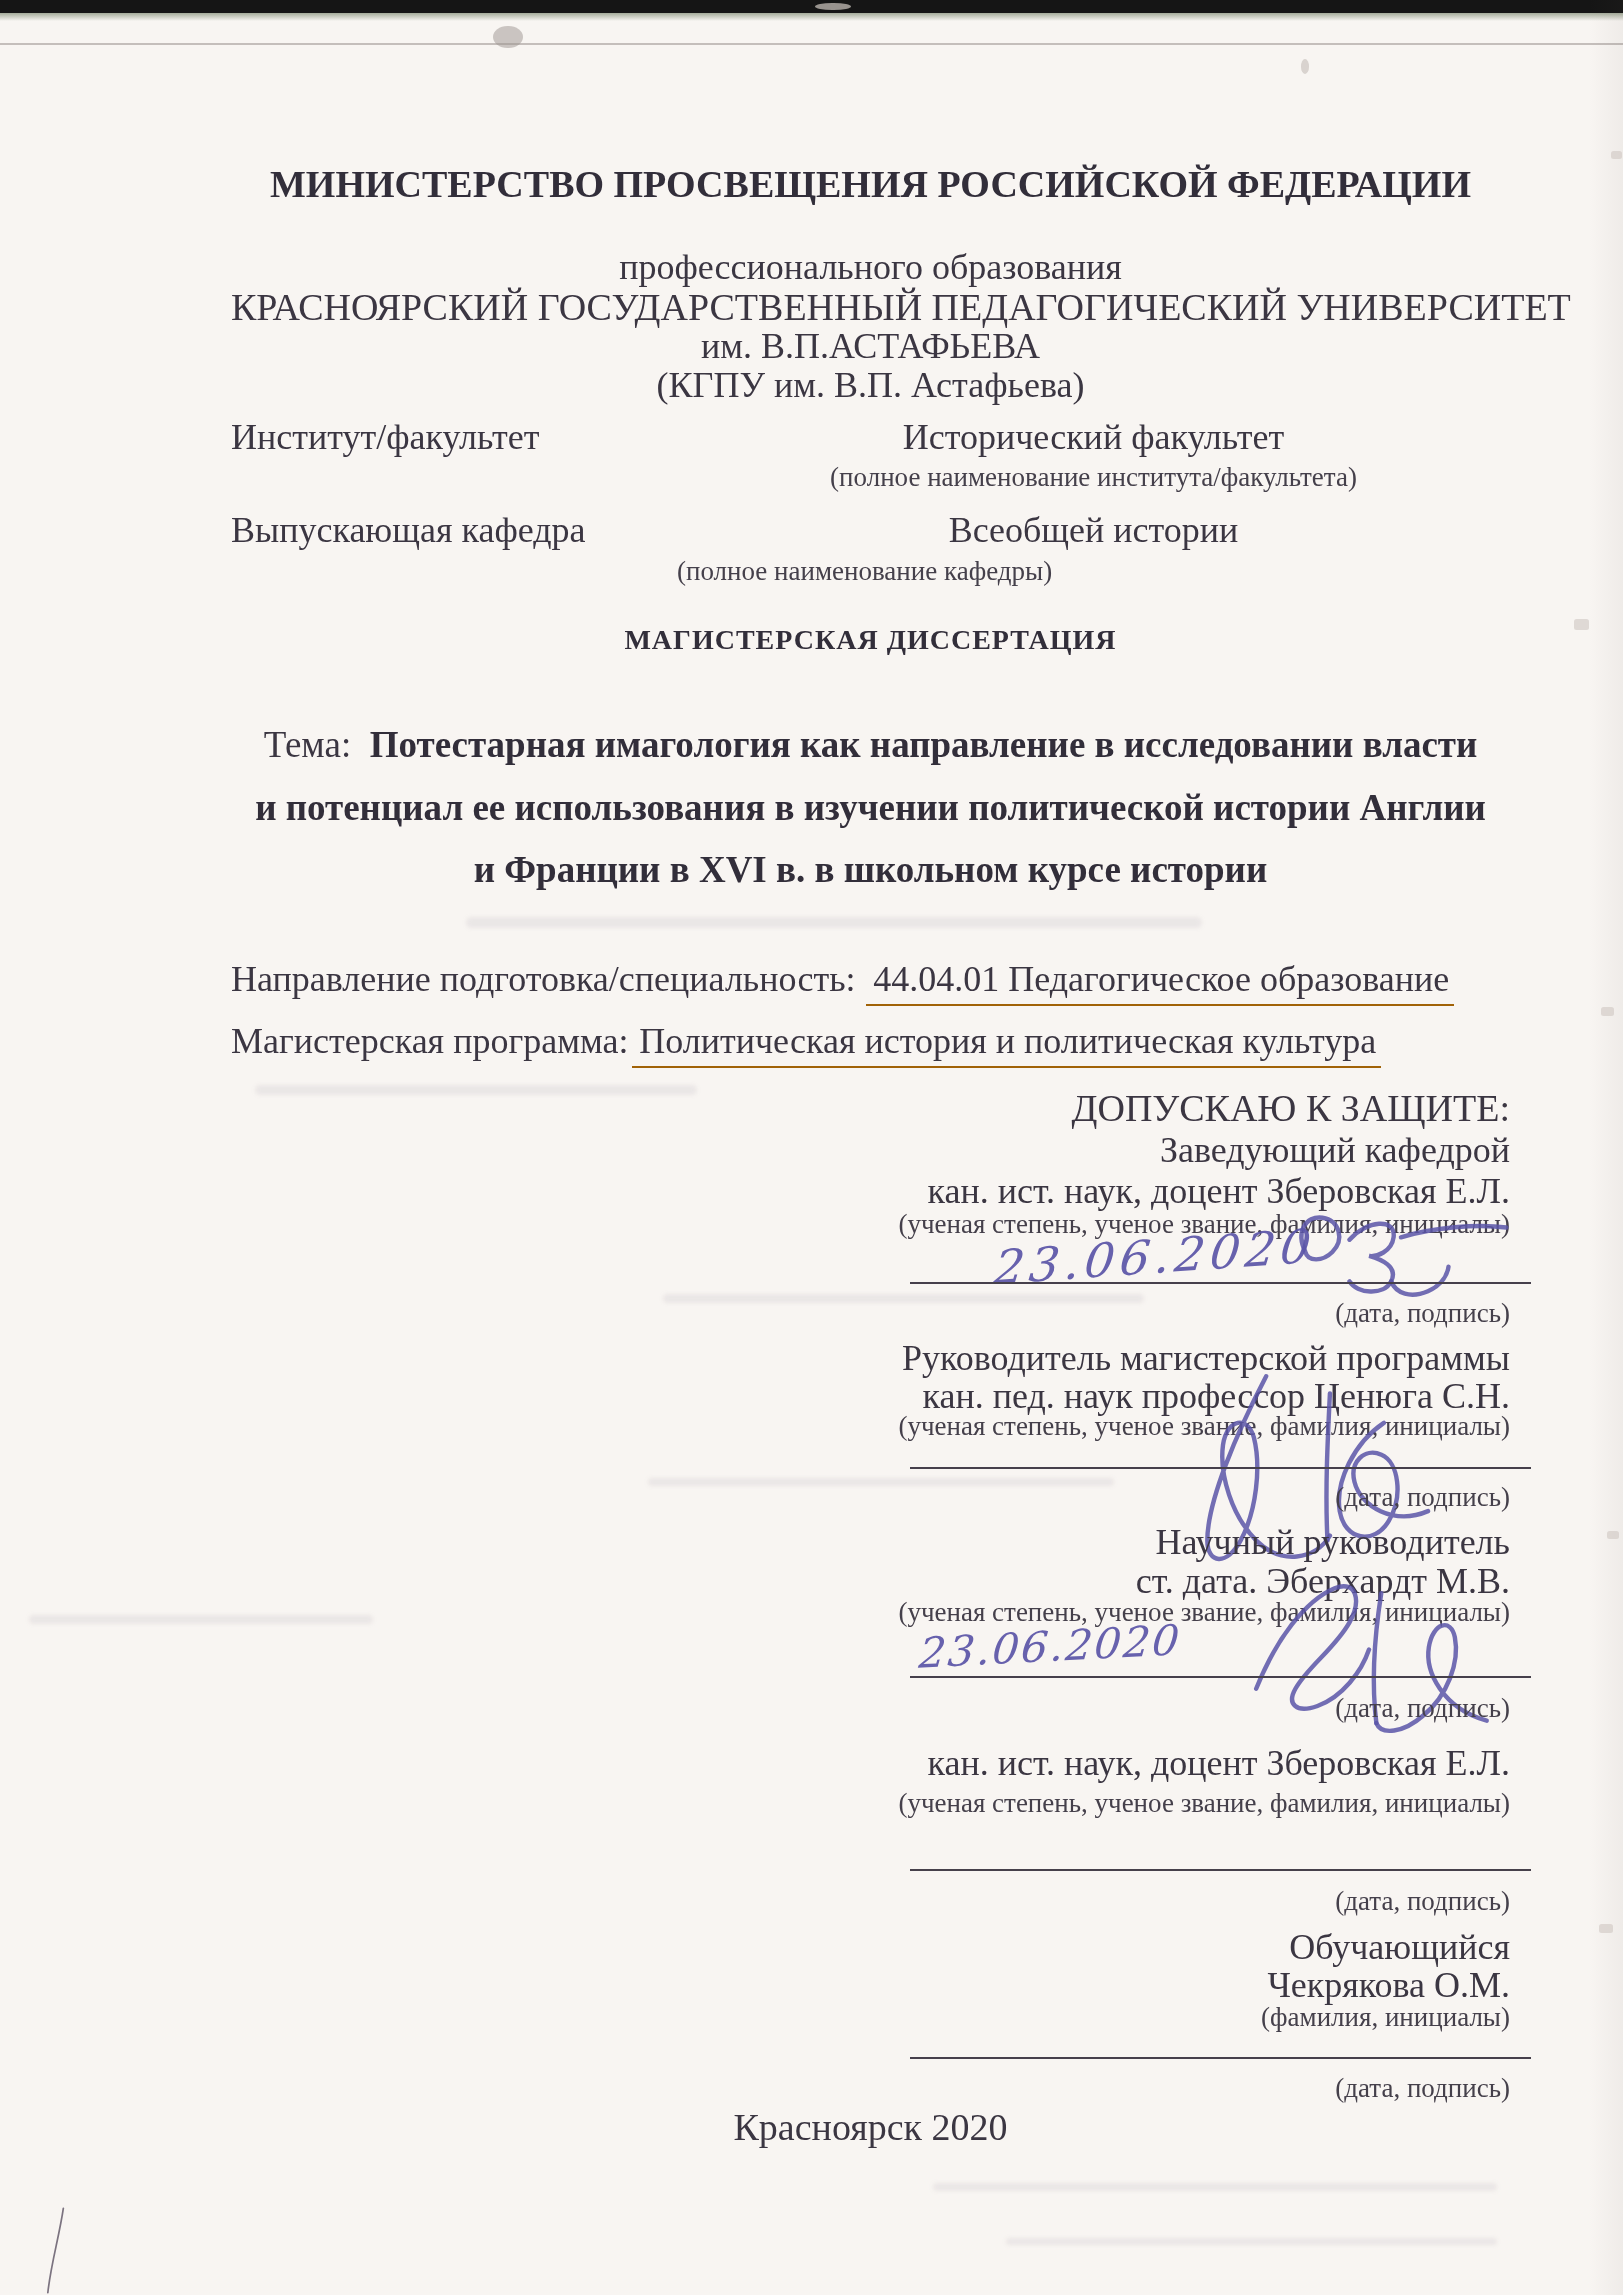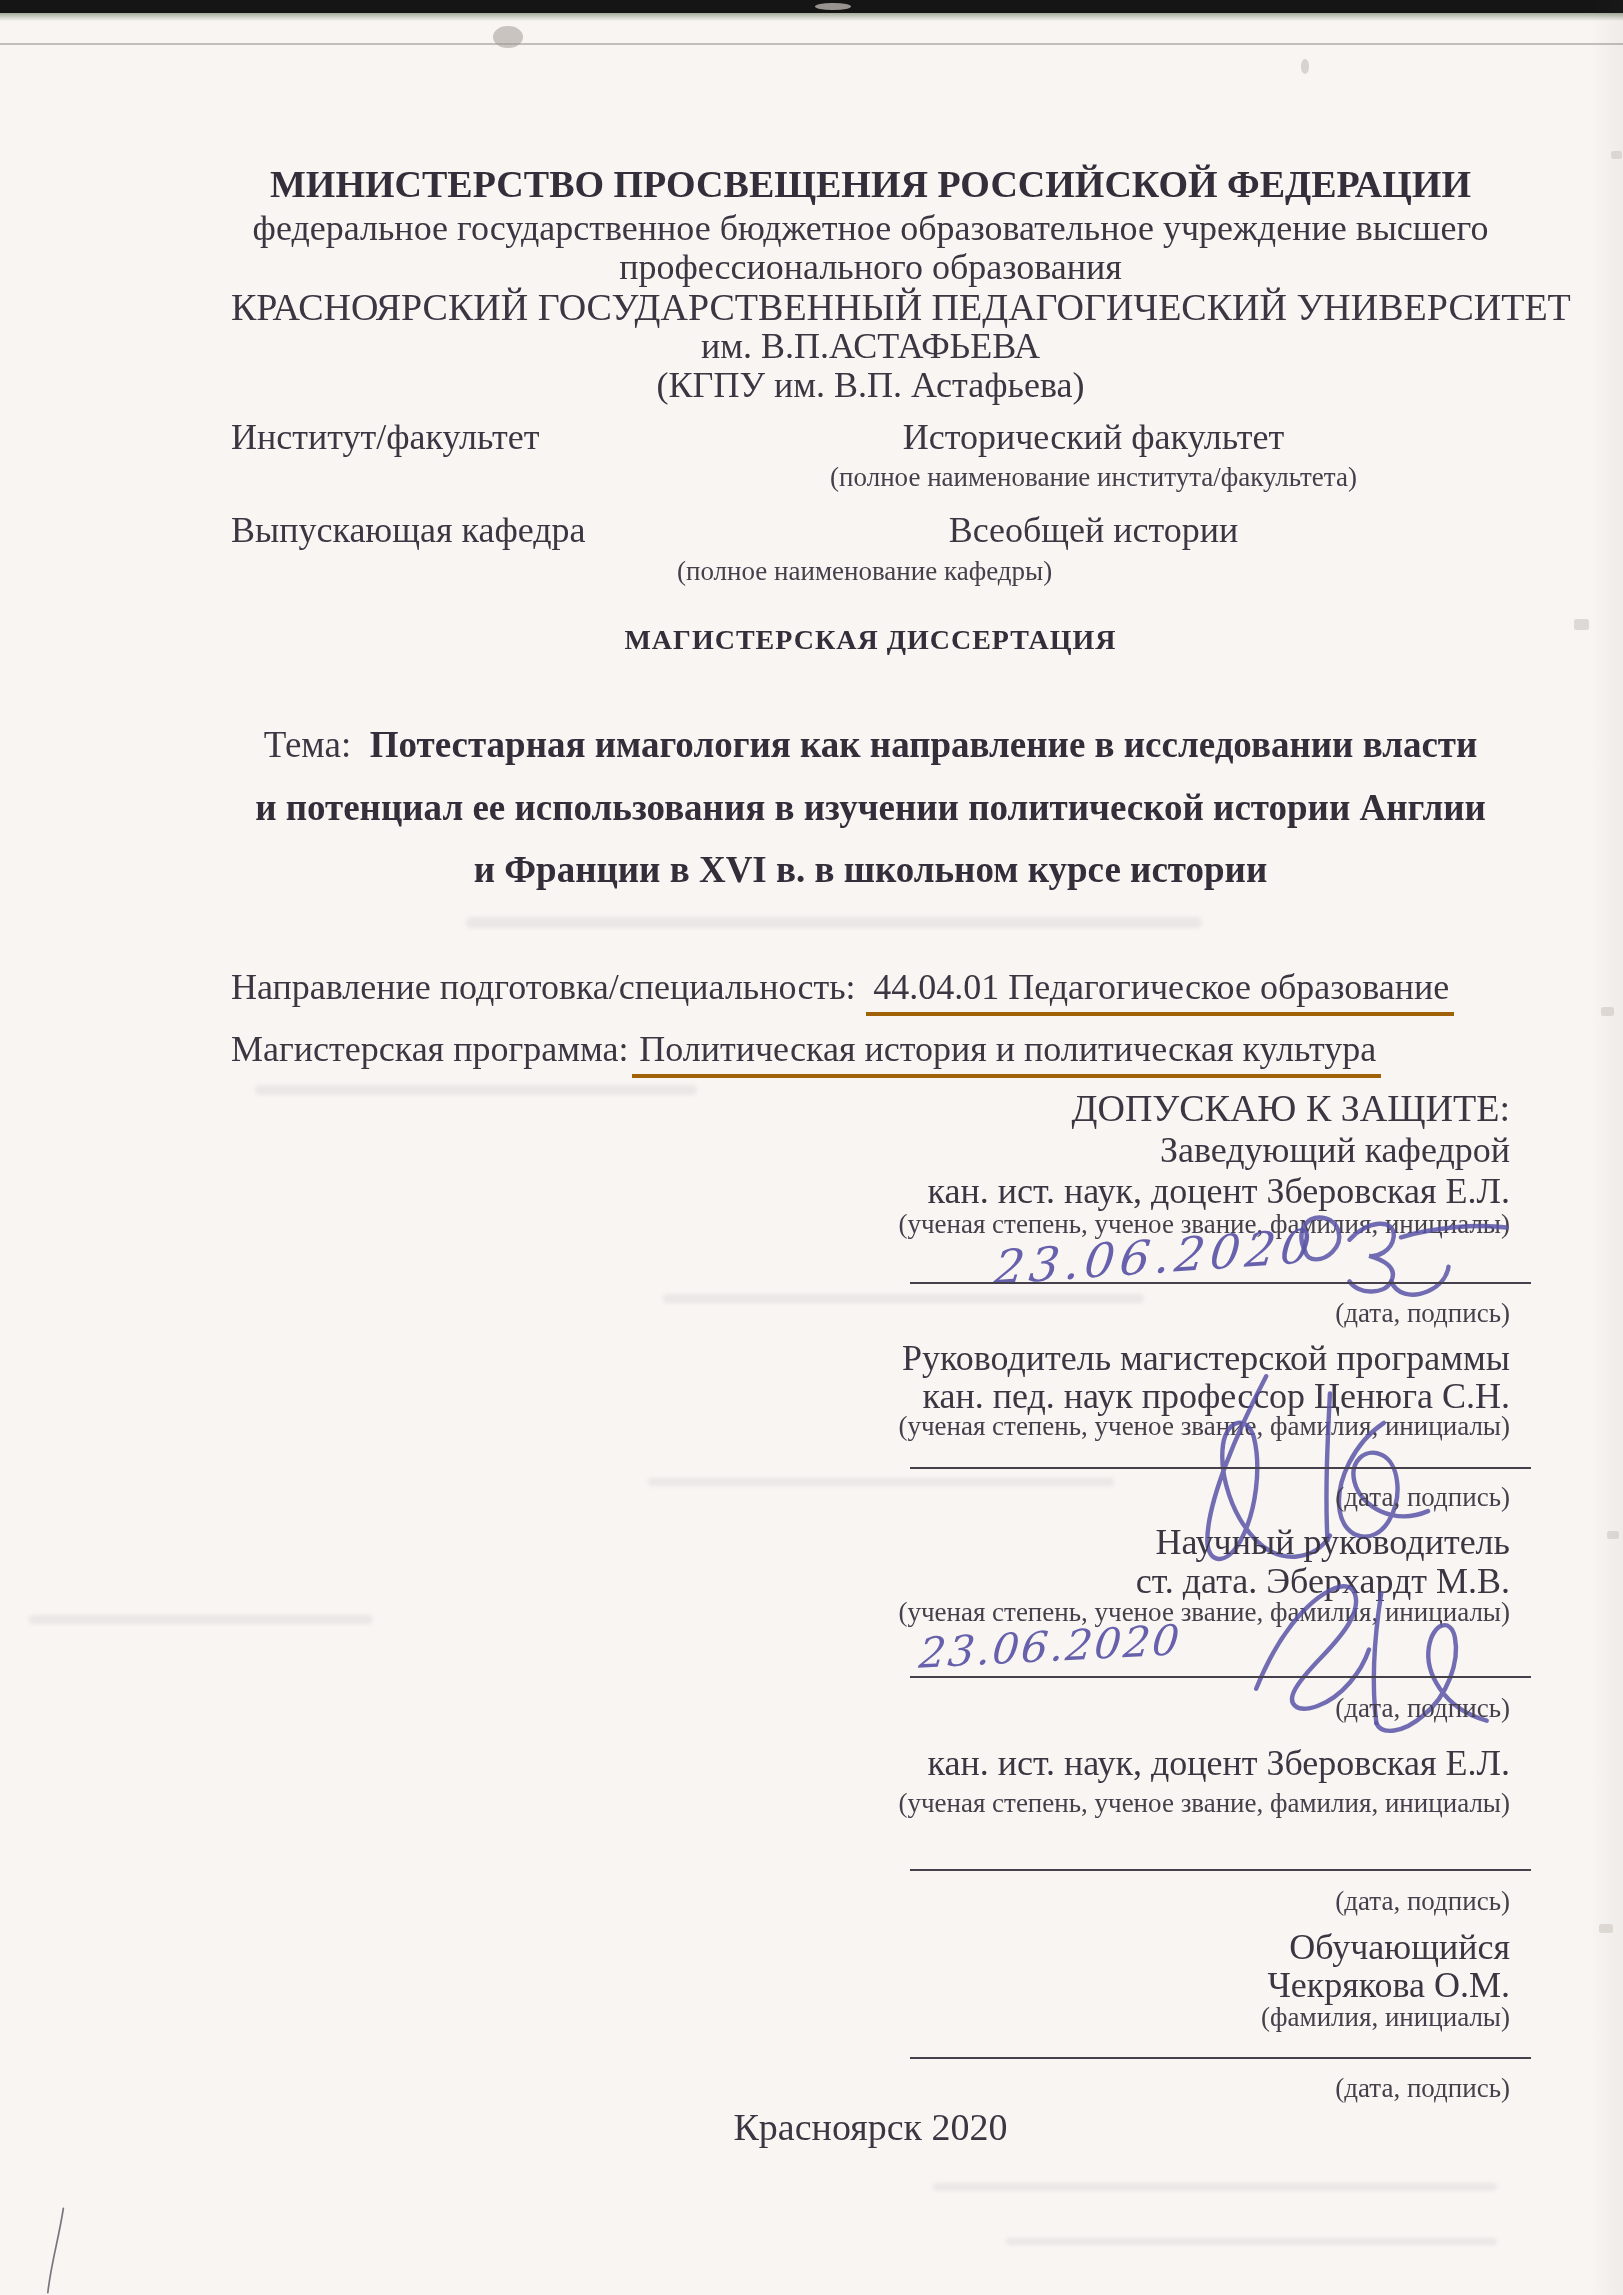--- a/index.html
+++ b/index.html
@@ -14,24 +14,23 @@
   .abs{position:absolute;white-space:nowrap;}
   .center{left:231px;right:113px;text-align:center;}
   .leftcol{left:231px;right:113px;text-align:left;}
   .rightcol{left:564px;right:113px;text-align:right;}
   .t-main{font-size:36px;}
   .t-big{font-size:38px;}
   .t-bold{font-weight:bold;color:#322e3a;}
   .t-cap{font-size:27px;color:#45404b;}
   .underline-val{
     display:inline-block;
-    border-bottom:4px solid #a16207;
+    border-bottom:2px solid #a16207;
     padding:0 4.9px 3.9px 6.9px;
     margin-left:10.8px;
-    margin-top:8px;
   }
   .sig-line{
     position:absolute;left:910px;width:621px;height:0;
     border-top:2px solid #46404b;
   }
   .handwriting{
     position:absolute;
     font-family:"DejaVu Serif", serif;
     font-style:italic;
     color:#5b55a8;
@@ -76,21 +75,20 @@
   <div class="ghost" style="left:648px;top:1478px;width:466px;height:7.9px;"></div>
   <div class="ghost" style="left:29.4px;top:1615px;width:344px;height:8.8px;"></div>
   <div class="ghost" style="left:933px;top:2183px;width:564px;height:7.9px;"></div>
   <div class="ghost" style="left:1006px;top:2238px;width:491px;height:6.9px;"></div>
 
   <svg class="sig-svg" style="left:42px;top:2206px;" width="34" height="89" viewBox="0 0 70 182">
     <path d="M44,4 C36,60 18,120 12,178" style="stroke:#52475a;stroke-width:3.5;opacity:.75;"></path>
   </svg>
 
   <div class="abs center t-big t-bold" style="top:162px;">МИНИСТЕРСТВО ПРОСВЕЩЕНИЯ РОССИЙСКОЙ ФЕДЕРАЦИИ</div>
-  <div class="abs center t-main" style="top:207px;">федеральное государственное бюджетное образовательное учреждение высшего</div>
   <div class="abs center t-main" style="top:246px;">профессионального образования</div>
   <div class="abs center t-big" style="top:285px;">КРАСНОЯРСКИЙ ГОСУДАРСТВЕННЫЙ ПЕДАГОГИЧЕСКИЙ УНИВЕРСИТЕТ</div>
   <div class="abs center t-main" style="top:325px;">им. В.П.АСТАФЬЕВА</div>
   <div class="abs center t-main" style="top:364px;">(КГПУ им. В.П. Астафьева)</div>
 
   <div class="abs t-main" style="left:231px;top:416px;">Институт/факультет</div>
   <div class="abs t-main" style="left:677px;right:113px;top:416px;text-align:center;">Исторический факультет</div>
   <div class="abs t-cap" style="left:677px;right:113px;top:462px;text-align:center;">(полное наименование института/факультета)</div>
 
   <div class="abs t-main" style="left:231px;top:509px;">Выпускающая кафедра</div>

